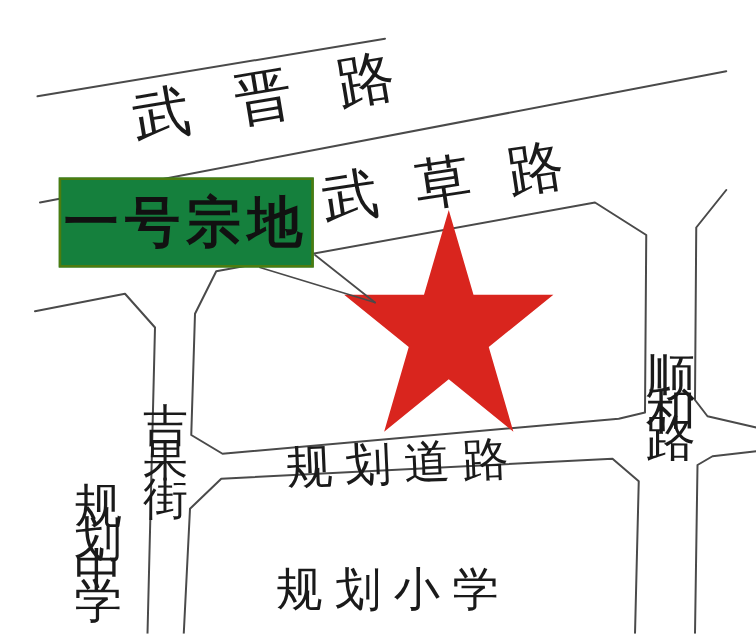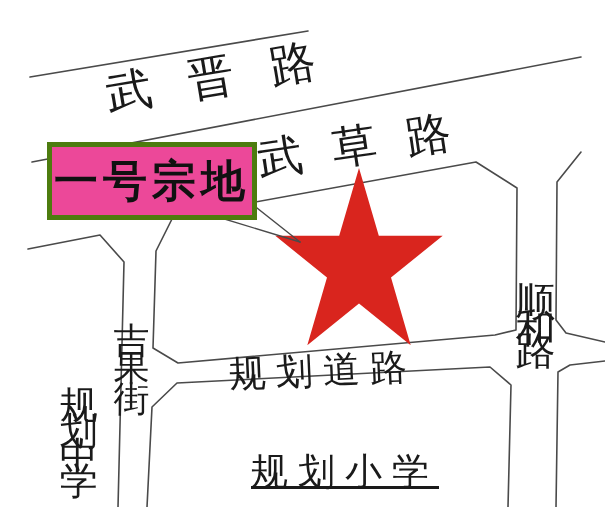--- a/index.html
+++ b/index.html
@@ -8,21 +8,21 @@
     overflow:hidden;font-family:"DejaVu Sans","Liberation Sans",sans-serif;
   }
   #map-svg{position:absolute;left:0;top:0;z-index:1;}
   .road-label{
     position:absolute;z-index:2;color:#1a1a1a;white-space:nowrap;
     line-height:1.15;text-align:center;
   }
   .v{writing-mode:vertical-rl;text-orientation:upright;}
   #parcel-box{
     position:absolute;z-index:3;left:47px;top:142px;width:200px;height:68px;
-    background:#ec4899;border:5px solid #4d7c0f;
+    background:#15803d;border:2px solid #4d7c0f;
     display:flex;align-items:center;justify-content:center;
     font-size:44px;font-weight:bold;letter-spacing:5px;color:#111;
     font-family:"DejaVu Sans","Liberation Sans",sans-serif;white-space:nowrap;
   }
 </style>
 </head>
 <body>
 
 <div id="canvas">
 
@@ -58,19 +58,19 @@
   <div class="road-label" style="left:244px;top:118px;width:250px;font-size:45px;letter-spacing:30px;transform:rotate(-8.5deg);transform-origin:center;">武草路</div>
 
   <div class="road-label v" style="left:56px;top:291px;font-size:38px;letter-spacing:25px;height:230px;">规划中学</div>
 
   <div class="road-label v" style="left:111px;top:293px;font-size:36px;letter-spacing:30px;">吉果街</div>
 
   <div class="road-label v" style="left:513px;top:251px;font-size:40px;letter-spacing:24px;">顺和路</div>
 
   <div class="road-label" style="left:212px;top:350px;width:222px;font-size:37px;letter-spacing:10px;transform:rotate(-2.5deg);transform-origin:center;">规划道路</div>
 
-  <div class="road-label" style="left:245px;top:451px;width:200px;font-size:37px;letter-spacing:10px;text-decoration:underline;">规划小学</div>
+  <div class="road-label" style="left:215px;top:451px;width:200px;font-size:37px;letter-spacing:10px;">规划小学</div>
 
   <div id="parcel-box">
     <span>一号宗地</span>
   </div>
 
 </div>
 
 </body></html>

